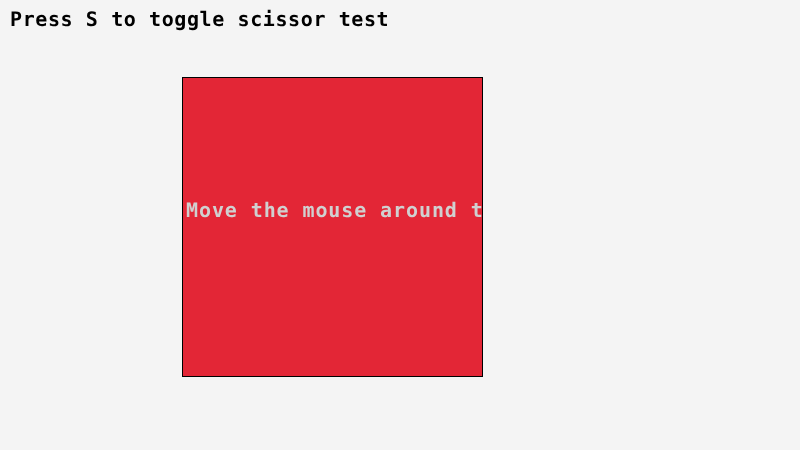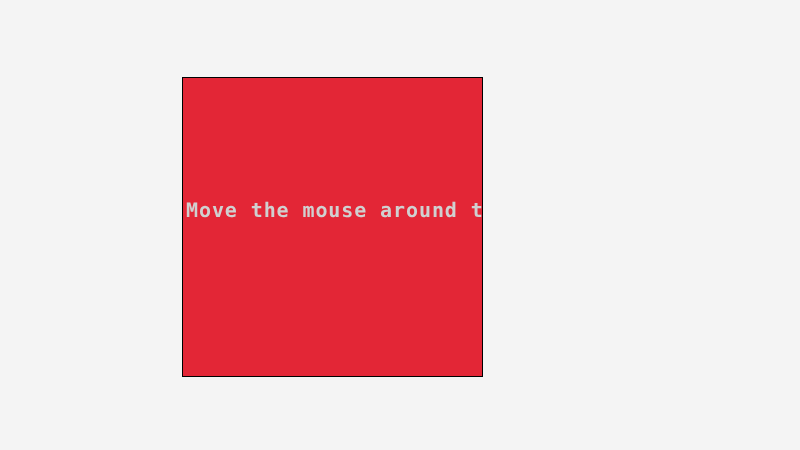--- a/index.html
+++ b/index.html
@@ -65,18 +65,19 @@
     color: #d0d0d0;
     letter-spacing: 0.9px;
     white-space: nowrap;
   }
 </style>
 </head>
 <body>
 
 <div id="app" style="background: rgb(244, 244, 244); width: 800px; height: 450px;">
 
+  <div id="hint-text" class="pixtext" style="left: 10px; top: 7px; font-size: 20px; color: rgb(0, 0, 0);">Press S to toggle scissor test</div>
 
   <div id="scissor-area" style="left: 182px; top: 77px; width: 301px; height: 300px; background: rgb(227, 38, 54); border: 1px solid rgb(0, 0, 0);">
     <div id="scissor-message" class="pixtext" style="left: 3px; top: 121px; font-size: 20px; color: rgb(208, 208, 208);">Move the mouse around to reveal this text!</div>
   </div>
 
 </div>
 
 </body></html>

